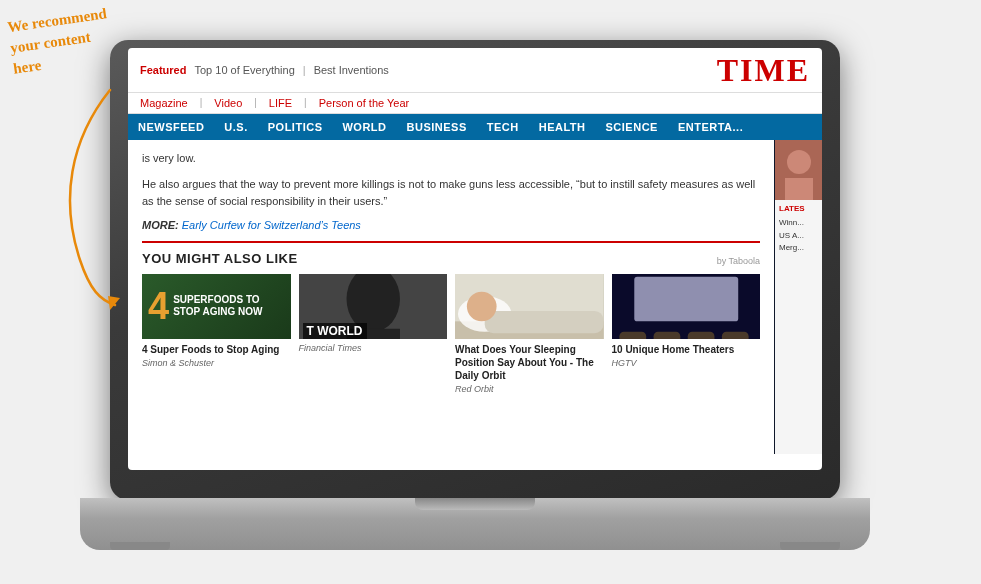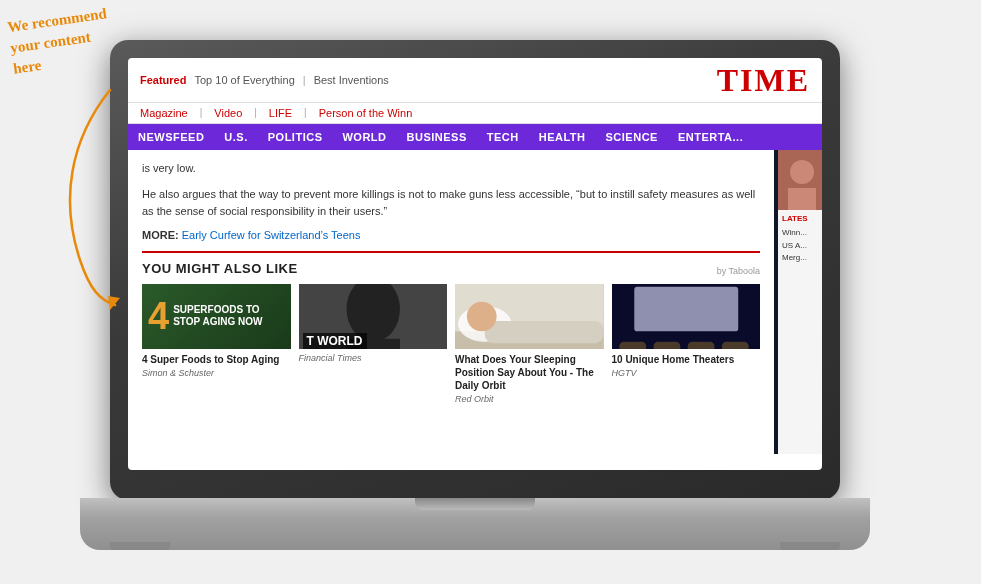--- a/index.html
+++ b/index.html
@@ -45,21 +45,21 @@
     }
 
     .laptop-screen-bezel {
       position: absolute;
       top: 0;
       left: 0;
       width: 730px;
       height: 460px;
       background: linear-gradient(160deg, #5a5a5a 0%, #3a3a3a 40%, #2a2a2a 100%);
       border-radius: 18px;
-      padding: 18px 18px 30px 18px;
+      padding: 8px 18px 30px 18px;
       box-shadow: 0 8px 30px rgba(0,0,0,0.5);
     }
 
     .laptop-screen {
       width: 100%;
       height: 100%;
       background: #fff;
       overflow: hidden;
       border-radius: 4px;
       position: relative;
@@ -165,21 +165,21 @@
       text-decoration: none;
     }
 
     .second-nav .divider {
       color: #aaa;
       font-size: 10px;
     }
 
     
     .main-nav {
-      background: #6d28d9;
+      background: #0369a1;
       display: flex;
       align-items: center;
       padding: 0;
       overflow: hidden;
       text-align: center;
     }
 
     .main-nav-item {
       color: #fff;
       font-size: 11px;
@@ -200,21 +200,21 @@
 
     .article-main {
       flex: 1;
       padding: 10px 14px;
       overflow: hidden;
     }
 
     .article-sidebar {
       width: 48px;
       background: #f5f5f5;
-      border-left: 4px solid #0f172a;
+      border-left: 1px solid #0f172a;
       overflow: hidden;
     }
 
     .sidebar-img {
       width: 48px;
       height: 60px;
       background: linear-gradient(135deg, #c77 50%, #a55 100%);
       overflow: hidden;
     }
 
@@ -229,20 +229,21 @@
       font-size: 11px;
       color: #333;
       line-height: 1.6;
       margin-bottom: 8px;
     }
 
     .more-link {
       font-size: 11px;
       color: #333;
       margin-bottom: 10px;
+      font-style: italic;
     }
 
     .more-link span.more-label {
       font-weight: bold;
     }
 
     .more-link a {
       color: #0066cc;
       text-decoration: none;
     }
@@ -390,21 +391,21 @@
           <div class="time-logo">TIME</div>
         </div>
 
         <div class="second-nav">
           <a>Magazine</a>
           <span class="divider">|</span>
           <a>Video</a>
           <span class="divider">|</span>
           <a>LIFE</a>
           <span class="divider">|</span>
-          <a>Person of the Winn</a>
+          <a>Person of the Year</a>
         </div>
 
         <div class="main-nav">
           <div class="main-nav-item">NEWSFEED</div>
           <div class="main-nav-item">U.S.</div>
           <div class="main-nav-item">POLITICS</div>
           <div class="main-nav-item">WORLD</div>
           <div class="main-nav-item">BUSINESS</div>
           <div class="main-nav-item">TECH</div>
           <div class="main-nav-item">HEALTH</div>

